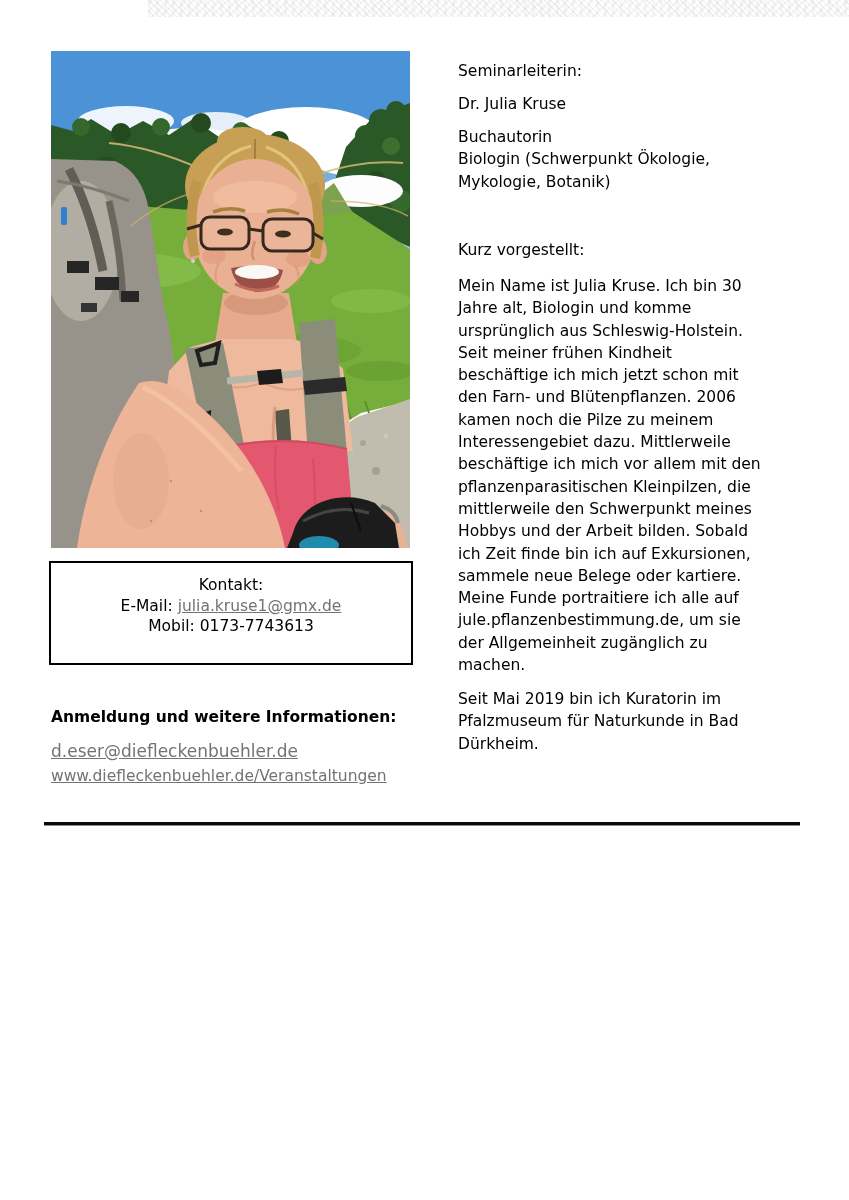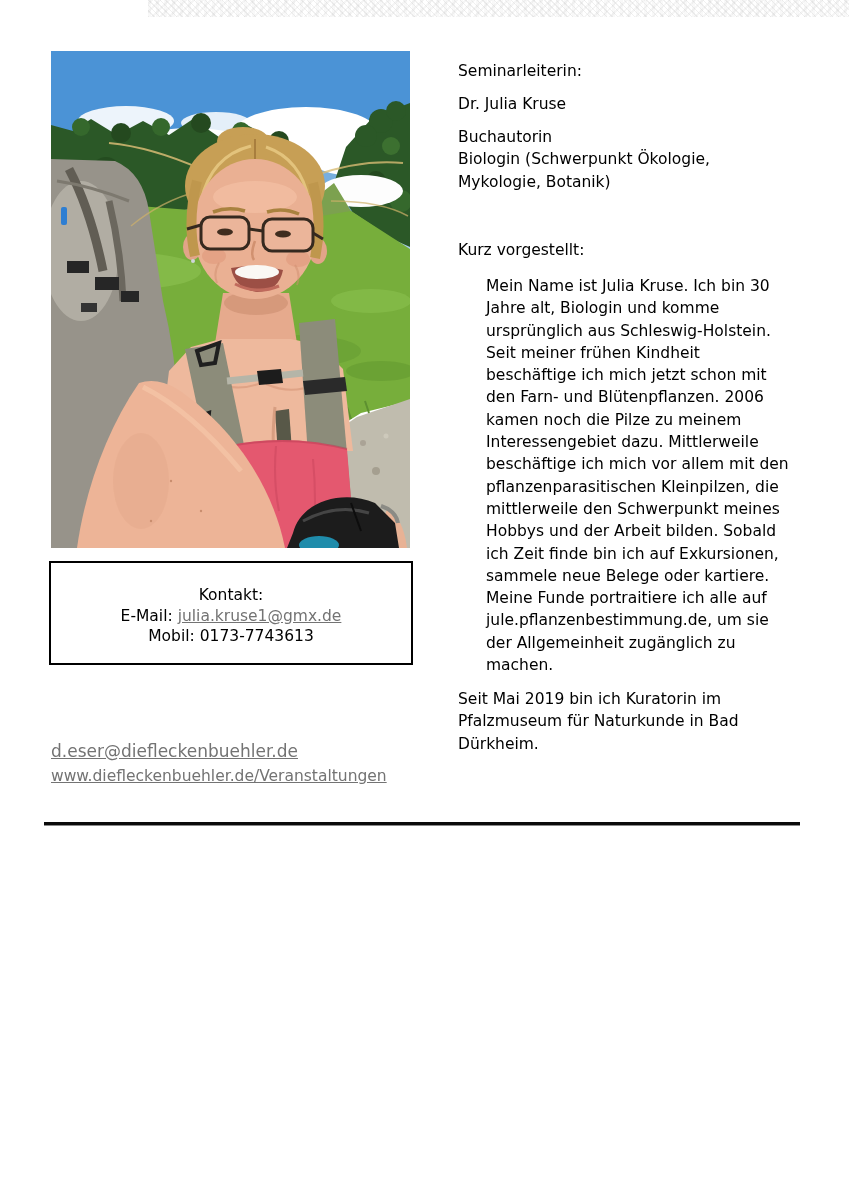--- a/index.html
+++ b/index.html
@@ -19,38 +19,38 @@
       repeating-linear-gradient(90deg, rgba(210,210,210,.15) 0 3px, transparent 3px 8px);
   }
 
   .photo { left:51px; top:51px; width:359px; height:497px; }
   .photo svg { display:block; width:100%; height:100%; }
 
   .contact-box {
     left:49px; top:561px; width:364px; height:104px;
     border:2px solid #000; box-sizing:border-box;
     text-align:center; font-size:15.5px; line-height:20.7px;
-    padding-top:22px;
+    padding-top:12px;
   }
   .link { color:#737373; text-decoration:underline; cursor:pointer; }
 
   .reg-heading { left:51px; top:708px; font-size:15.5px; font-weight:bold; }
   .reg-link1 { left:51px; top:741px; font-size:17px; }
   .reg-link2 { left:51px; top:767px; font-size:15.5px; }
 
   .rule { left:44px; top:822px; width:756px; height:3px; background:#0a0a0a; border-bottom:1px solid #8a8a8a; }
 
   .rcol { font-size:15.5px; line-height:22.3px; }
   .r-h { }
   .pre { white-space:pre-line; }
   .sem-heading { left:458px; top:60px; }
   .sem-name    { left:458px; top:93px; }
   .sem-roles   { left:458px; top:126px; width:350px; }
   .kurz-heading{ left:458px; top:239px; }
-  .kurz-p1     { left:458px; top:275px; width:350px;margin-left:28px; }
+  .kurz-p1     { left:458px; top:275px; width:350px; }
   .kurz-p2     { left:458px; top:688px; width:350px; }
 </style>
 </head>
 <body>
 
 <div class="page">
 
   <div class="abs top-band"></div>
 
   <div class="abs photo">
@@ -193,20 +193,21 @@
 
   <div class="abs contact-box">
     <div>Kontakt:</div>
     <div>
       <span>E-Mail:</span>
       <a class="link">julia.kruse1@gmx.de</a>
     </div>
     <div>Mobil: 0173-7743613</div>
   </div>
 
+  <div class="abs reg-heading">Anmeldung und weitere Informationen:</div>
   <a class="abs reg-link1 link">d.eser@diefleckenbuehler.de</a>
   <a class="abs reg-link2 link">www.diefleckenbuehler.de/Veranstaltungen</a>
 
   <div class="abs rule"></div>
 
   <div class="abs rcol r-h sem-heading">Seminarleiterin:</div>
   <div class="abs rcol sem-name">Dr. Julia Kruse</div>
   <div class="abs rcol pre sem-roles">Buchautorin
 Biologin (Schwerpunkt Ökologie,
 Mykologie, Botanik)</div>

